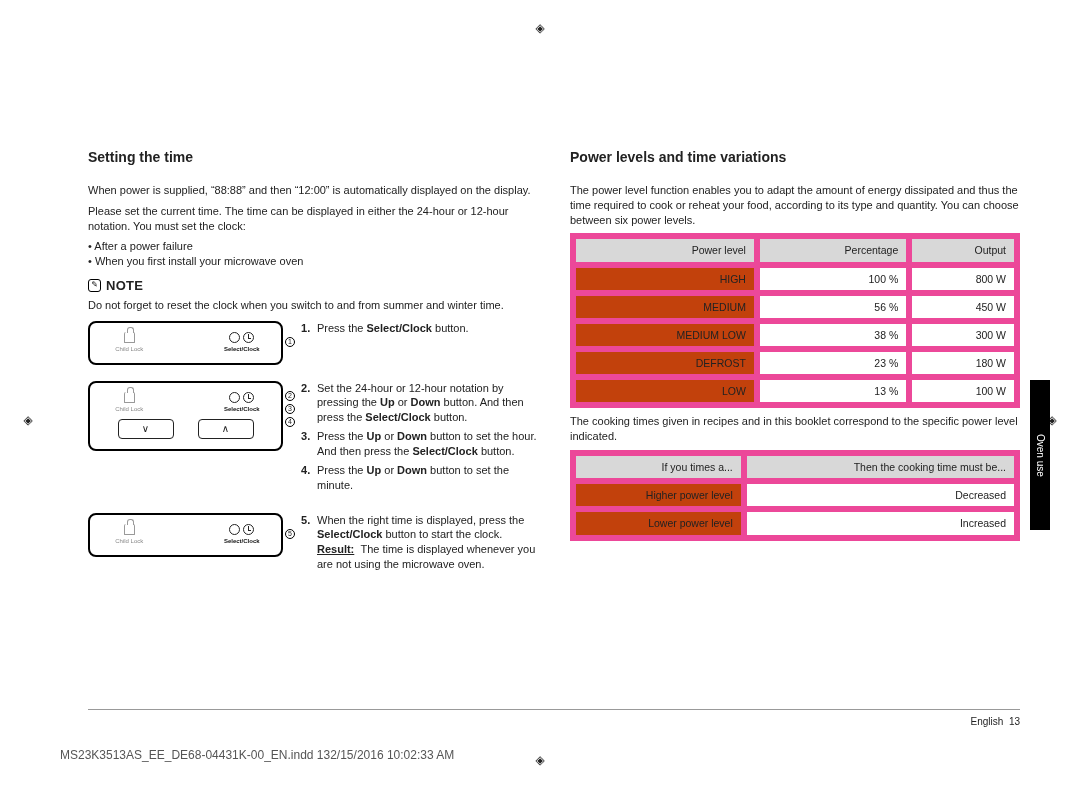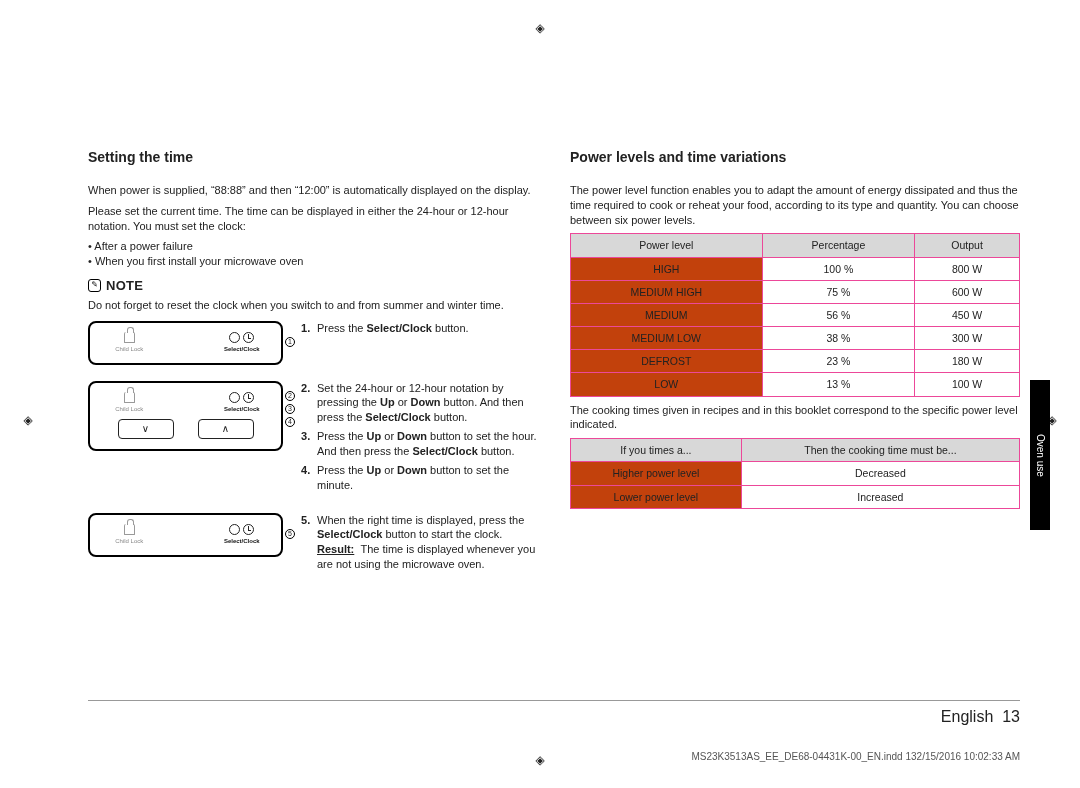--- a/index.html
+++ b/index.html
@@ -30,26 +30,26 @@
   .arrow-row { display:flex; gap:24px; justify-content:center; }
   .abtn { width:56px; height:20px; border:1.5px solid #222; border-radius:4px; display:flex; align-items:center; justify-content:center; font-size:10px; }
   .marks { position:absolute; right:-12px; display:flex; flex-direction:column; gap:3px; }
   .n { width:10px; height:10px; border:1px solid #000; border-radius:50%; display:flex; align-items:center; justify-content:center; font-size:7px; background:#fff; }
   ol.steps { list-style: none; counter-reset: st; }
   ol.steps li { position: relative; padding-left: 16px; margin-bottom: 4px; }
   ol.steps li::before { counter-increment: st; content: counter(st) "."; position:absolute; left:0; font-weight:bold; }
   .b { font-weight: bold; }
   .u { text-decoration: underline; }
   table { width: 100%; border-collapse: collapse; font-size: 10.5px; margin: 6px 0; }
-  th, td { border: 1px solid #ec4899; padding: 4px 8px; text-align: center; }
+  th, td { border: 6px solid #ec4899; padding: 4px 8px; text-align: right; }
   thead th { background: #d8d8d8; font-weight: normal; }
   tbody td:first-child { background: #c2410c; }
   .tab { position: absolute; right: 30px; top: 380px; width: 20px; height: 150px; background: #000; color: #fff; font-size: 10px; display:flex; align-items:center; justify-content:center; writing-mode: vertical-rl; }
-  .footer-line { position:absolute; left:88px; right:60px; bottom:60px; border-top:1px solid #999; padding-top:5px; text-align:right; font-size:16px; }
-  .meta { position:absolute; left:60px; right:60px; bottom:25px; display:flex; justify-content:flex-end; font-size:10px; color:#555; }
+  .footer-line { position:absolute; left:88px; right:60px; bottom:60px; border-top:1px solid #999; padding-top:5px; text-align:right; font-size:10px; }
+  .meta { position:absolute; left:60px; right:60px; bottom:25px; display:flex; justify-content:flex-start; font-size:12px; color:#555; }
   .reg { position:absolute; width:12px; height:12px; font-size:12px; display:flex; align-items:center; justify-content:center; }
   .reg.tc { top:22px; left:534px; } .reg.bc { bottom:22px; left:534px; }
   .reg.ml { top:414px; left:22px; } .reg.mr { top:414px; right:22px; }
 </style>
 </head>
 <body>
 
 <div class="reg tc">◈</div>
 <div class="reg bc">◈</div>
 <div class="reg ml">◈</div>
@@ -179,25 +179,20 @@
         <th>Output</th>
       </tr>
         </thead>
       <tbody id="t1body">
           <tr>
             <td>HIGH</td>
             <td>100 %</td>
             <td>800 W</td>
           </tr>
           <tr>
-            <td>MEDIUM HIGH</td>
-            <td>75 %</td>
-            <td>600 W</td>
-          </tr>
-          <tr>
             <td>MEDIUM</td>
             <td>56 %</td>
             <td>450 W</td>
           </tr>
           <tr>
             <td>MEDIUM LOW</td>
             <td>38 %</td>
             <td>300 W</td>
           </tr>
           <tr>

